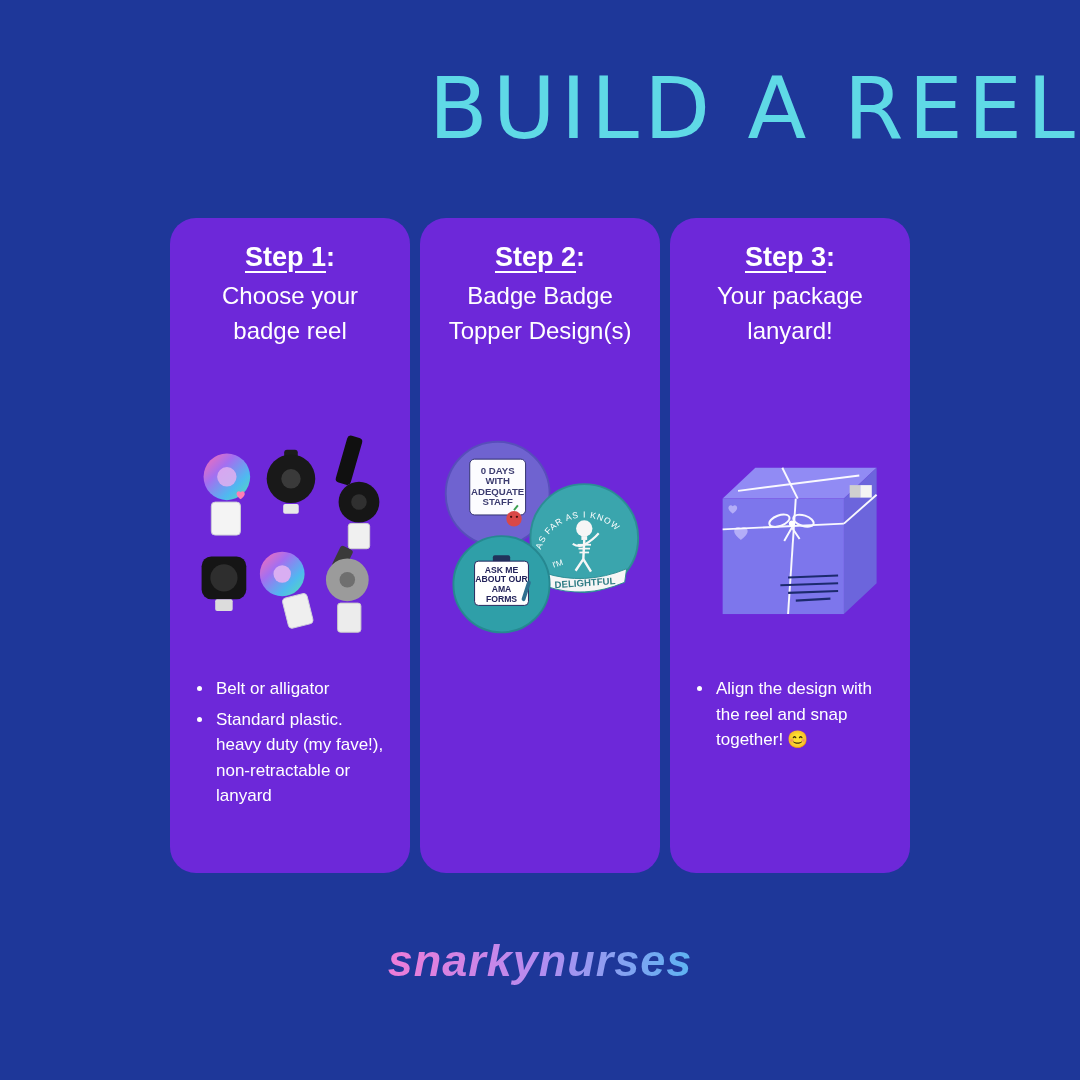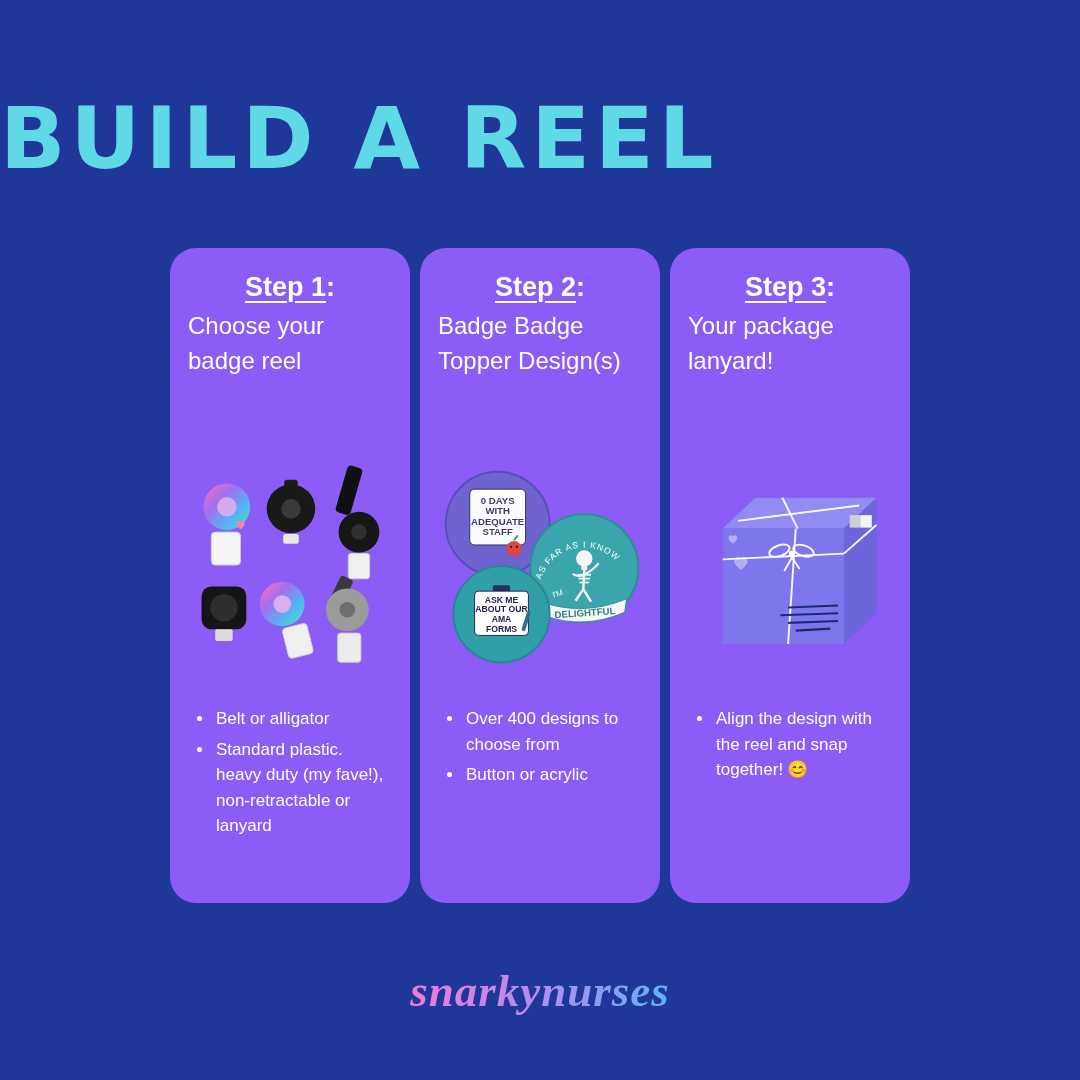--- a/index.html
+++ b/index.html
@@ -2,48 +2,48 @@
 <html><head>
 <meta charset="utf-8">
 <style>
   * { box-sizing: border-box; }
   body { margin: 0; background: #1e3799; font-family: "Liberation Sans", sans-serif; }
   .canvas {
     position: relative; width: 1080px; height: 1080px;
     background: #1e3799; overflow: hidden; margin: 0 auto;
   }
   .title {
-    margin: 0; padding-top: 88px; text-align: left;
+    margin: 0; padding-top: 58px; text-align: right;
     font-family: "DejaVu Sans", sans-serif;
-    font-size: 86px; font-weight: 700; letter-spacing: 5px;
+    font-size: 86px; font-weight: 400; letter-spacing: 5px;
     color: #5fd9e6;
   }
   .cards {
     display: flex; gap: 10px; justify-content: center; margin-top: 60px;
   }
   .card {
-    width: 240px; height: 655px; background: #8b5cf6;
+    width: 240px; height: 655px; background: #6d28d9;
     border-radius: 26px; padding: 24px 18px 26px;
     color: #ffffff; display: flex; flex-direction: column;
   }
   .head-block { height: 170px; }
   .step-head { font-size: 27px; font-weight: 700; text-align: center; }
   .step-head .u {
     text-decoration: underline; text-underline-offset: 5px;
     text-decoration-thickness: 2px;
   }
-  .step-sub { font-size: 24px; text-align: left; margin-top: 6px; line-height: 1.45; }
+  .step-sub { font-size: 24px; text-align: center; margin-top: 6px; line-height: 1.45; }
   .illus { height: 254px; display: flex; align-items: center; justify-content: center; }
   .bullets { margin: 10px 0 0; padding-left: 26px; font-size: 17px; line-height: 1.5; }
   .bullets li { margin-bottom: 5px; padding-left: 2px; }
   .brand {
     margin: 62px auto 0; text-align: center; width: max-content;
     font-size: 45px; font-style: italic; font-weight: 600; letter-spacing: 1px;
     background: linear-gradient(90deg, #ee7cd8 0%, #b48cf0 50%, #5db4f2 100%);
-    -webkit-background-clip: text; background-clip: text; color: transparent; font-family: Liberation Serif, serif;
+    -webkit-background-clip: text; background-clip: text; color: transparent;
   }
   svg text { font-family: "Liberation Sans", sans-serif; }
 </style>
 </head>
 <body>
 
 <div class="canvas">
 
   <h1 class="title">BUILD A REEL</h1>
 
@@ -158,24 +158,20 @@
             <rect x="57" y="124" width="18" height="9" rx="2" fill="#21325a"></rect>
             <rect x="38" y="130" width="56" height="46" rx="4" fill="#ffffff" stroke="#23235a"></rect>
             <text x="66" y="142" text-anchor="middle" font-size="9" font-weight="bold" fill="#23235a">ASK ME</text>
             <text x="66" y="152" text-anchor="middle" font-size="9" font-weight="bold" fill="#23235a">ABOUT OUR</text>
             <text x="66" y="162" text-anchor="middle" font-size="9" font-weight="bold" fill="#23235a">AMA</text>
             <text x="66" y="172" text-anchor="middle" font-size="9" font-weight="bold" fill="#23235a">FORMS</text>
             <rect x="90" y="150" width="4" height="22" rx="2" fill="#2f6f8f" transform="rotate(18 92 160)"></rect>
           </g>
         </svg>
       </div>
-      <ul class="bullets">
-        <li>Over 400 designs to choose from</li>
-        <li>Button or acrylic</li>
-      </ul>
     </section>
 
     <section class="card">
       <div class="head-block">
         <div class="step-head"><span class="u">Step 3</span><span>:</span></div>
         <div class="step-sub">Your package lanyard!</div>
       </div>
       <div class="illus">
         <svg viewBox="0 0 212 200" width="214" height="202">
 

